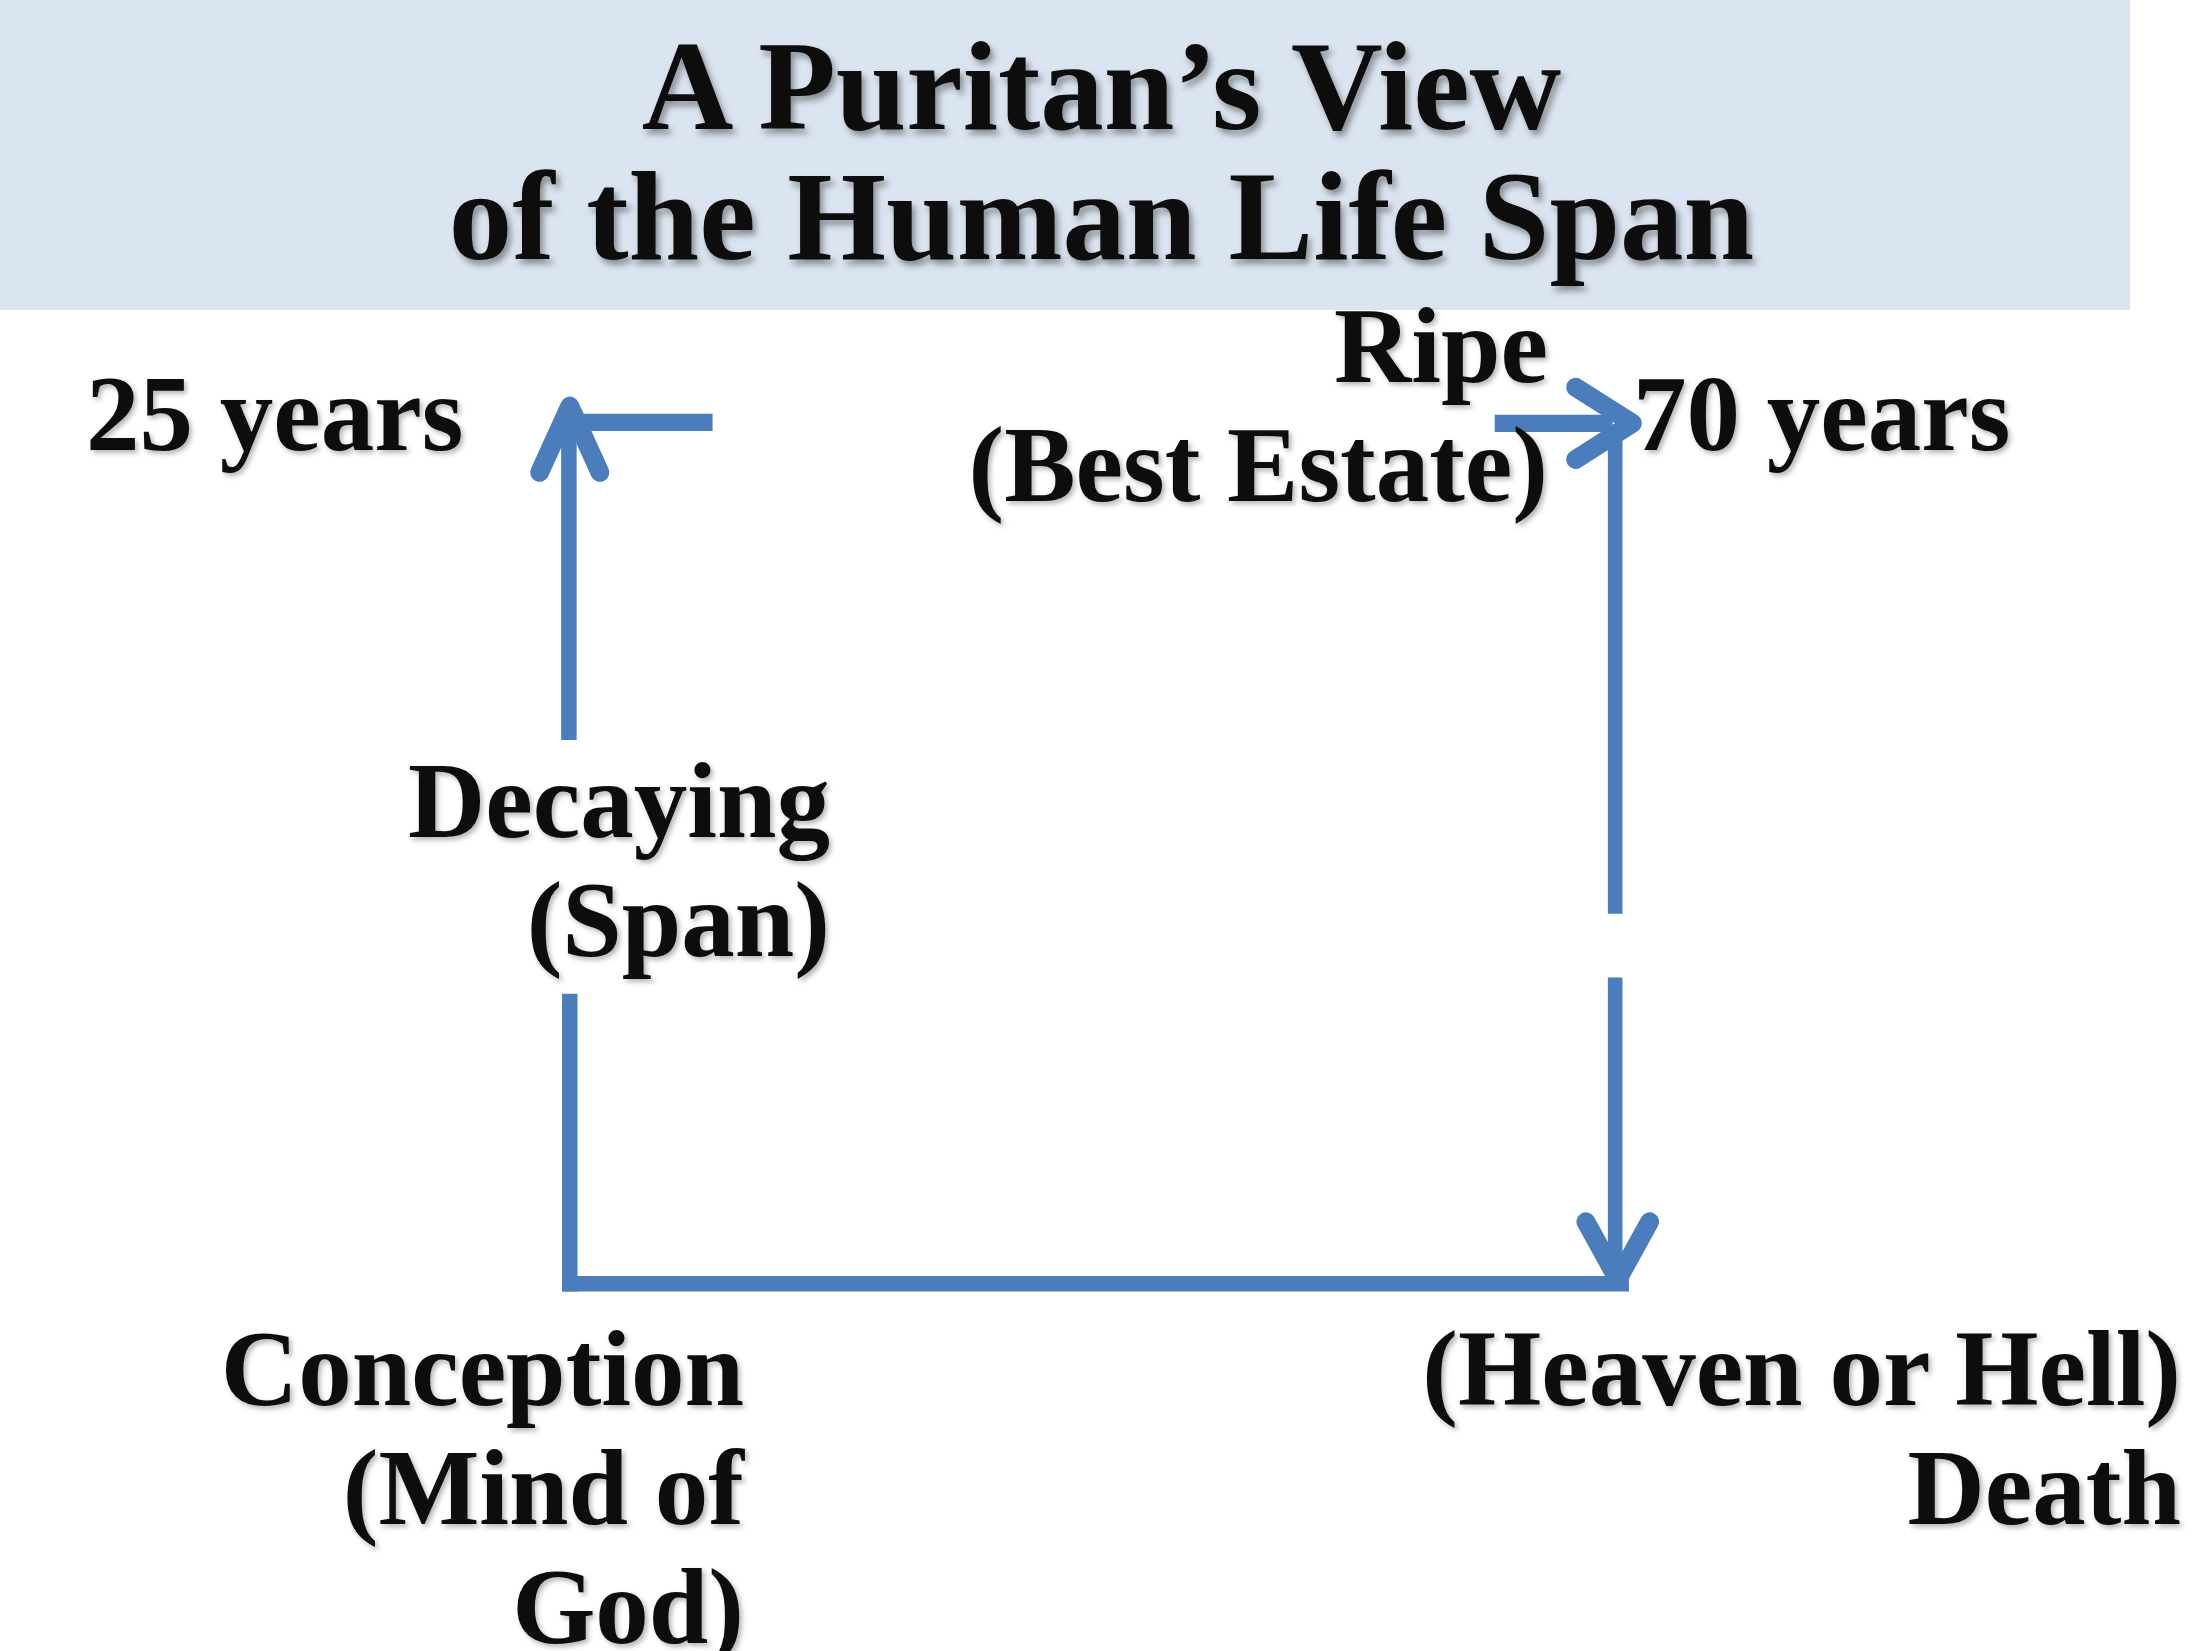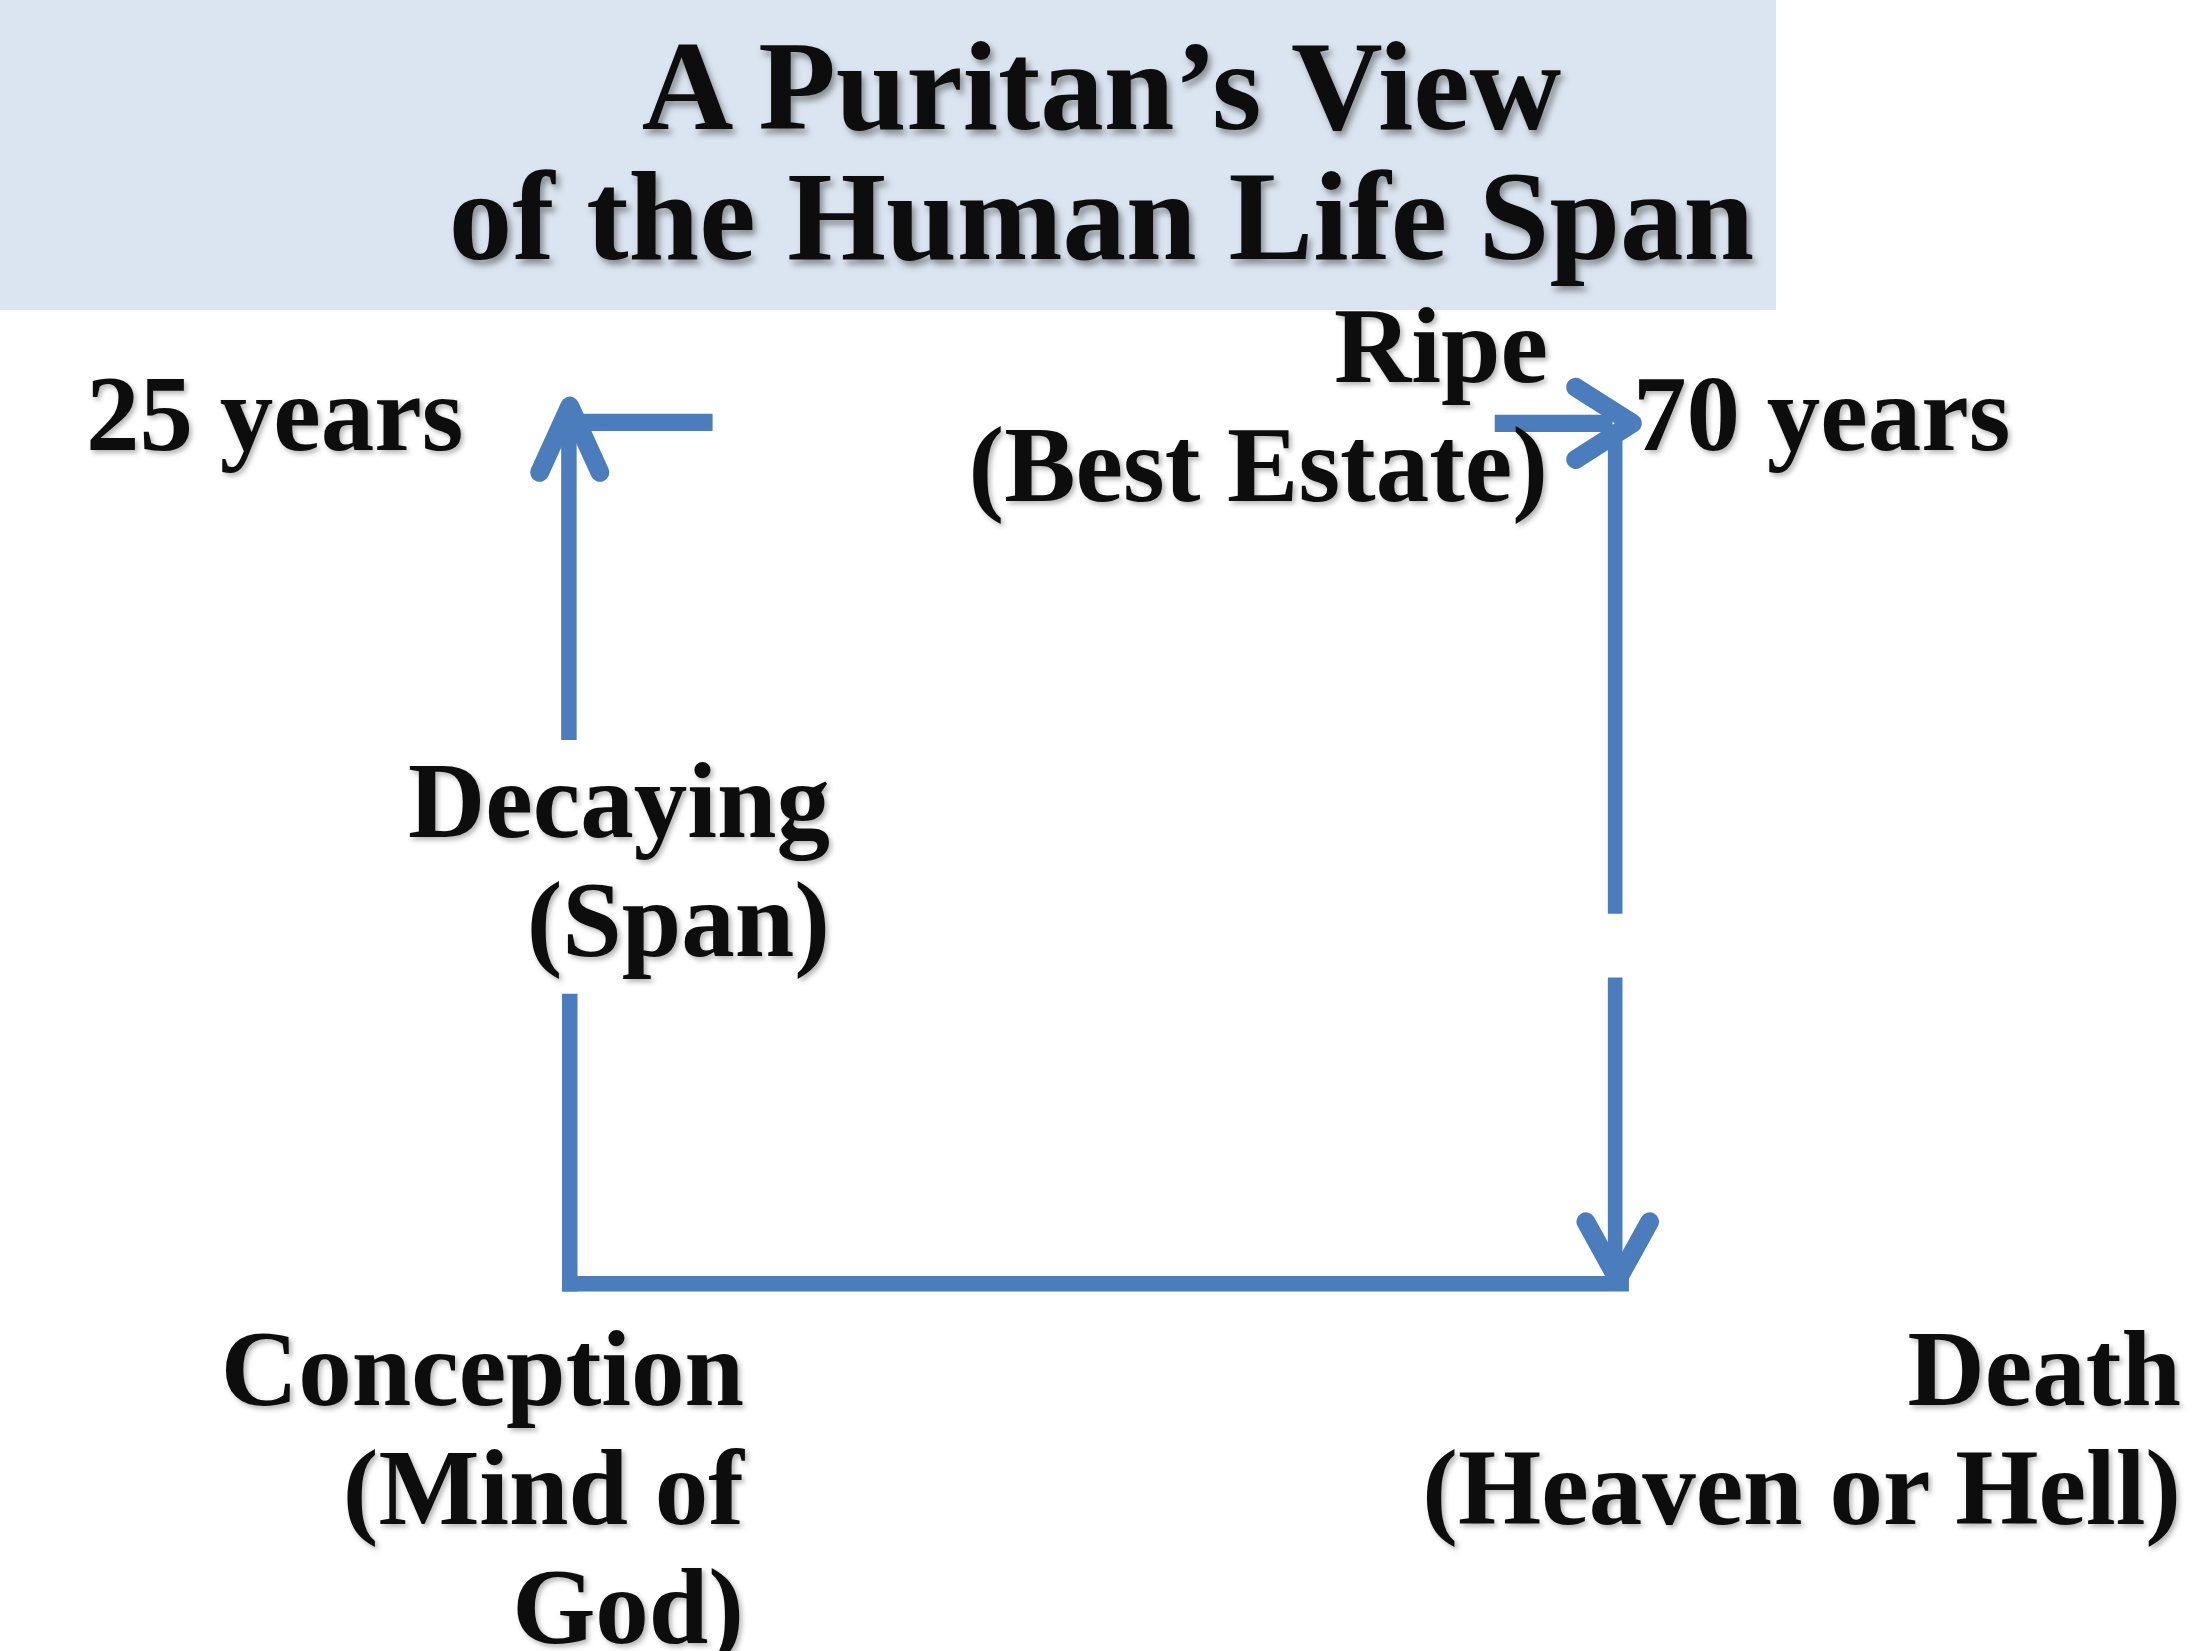--- a/index.html
+++ b/index.html
@@ -14,21 +14,21 @@
     background: #ffffff;
     overflow: hidden;
     font-family: "Liberation Serif", "DejaVu Serif", serif;
     font-weight: bold;
     color: #0d0d0d;
   }
   .header-band {
     position: absolute;
     left: 0;
     top: 0;
-    width: 1776px;
+    width: 2130px;
     height: 310px;
     background: #dbe5f1;
   }
   .slide-title {
     position: absolute;
     left: 0;
     top: 20.6px;
     width: 2203px;
     text-align: center;
     font-size: 127px;
@@ -111,18 +111,18 @@
     <span>(Span)</span>
   </div>
 
 
   <div class="label node-conception">
     <span>Conception</span>
     <span>(Mind of God)</span>
   </div>
 
   <div class="label node-death">
+    <span>(Heaven or Hell)</span>
     <span>Death</span>
-    <span>(Heaven or Hell)</span>
   </div>
 
 </div>
 
 
 </body></html>

